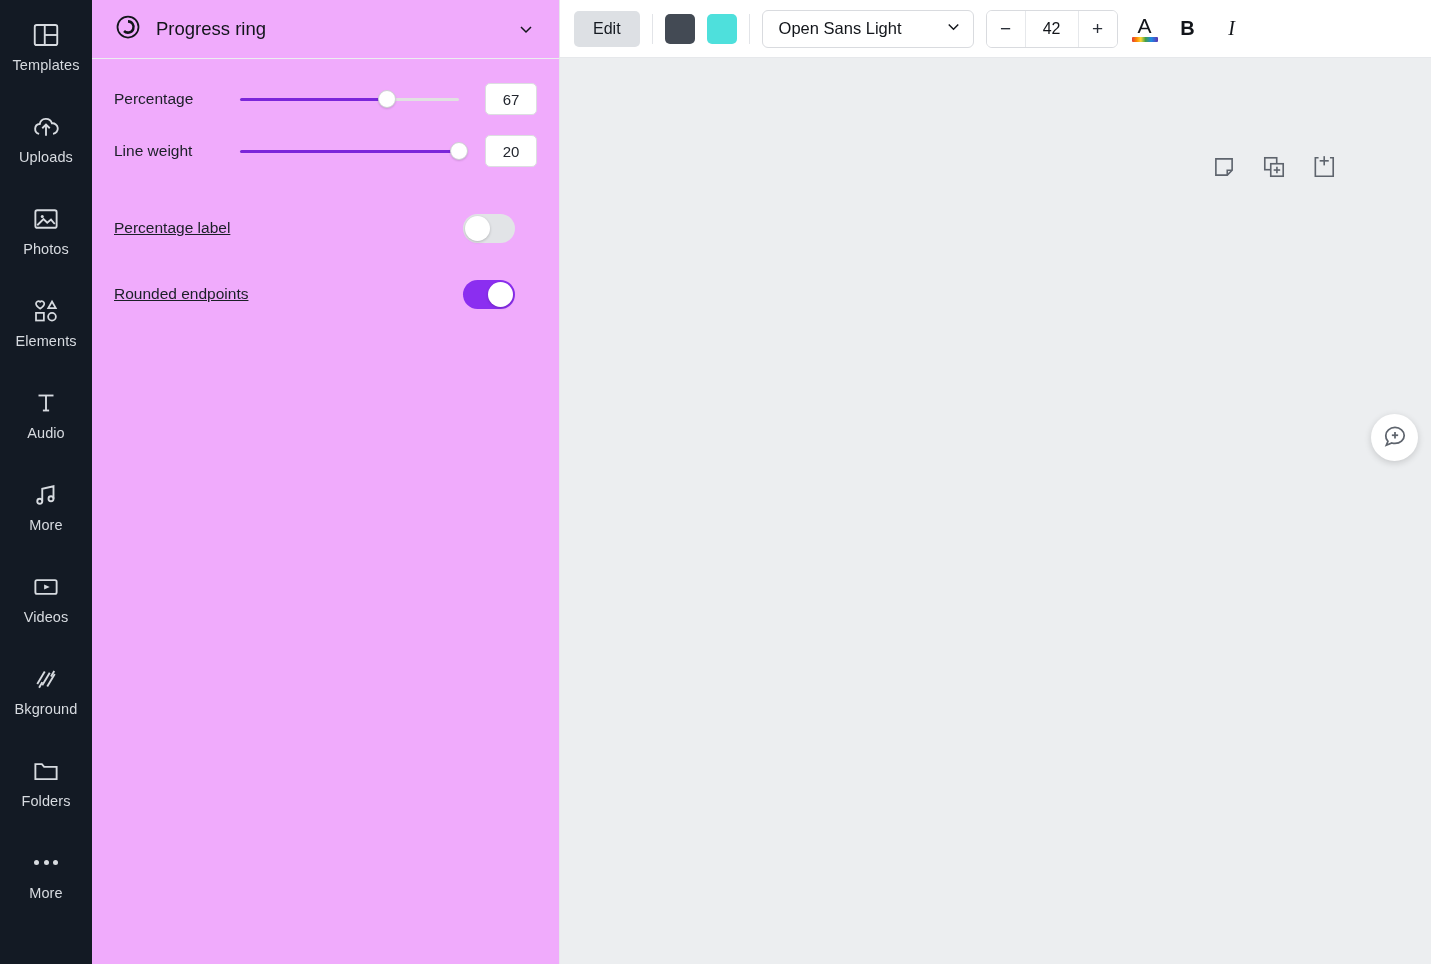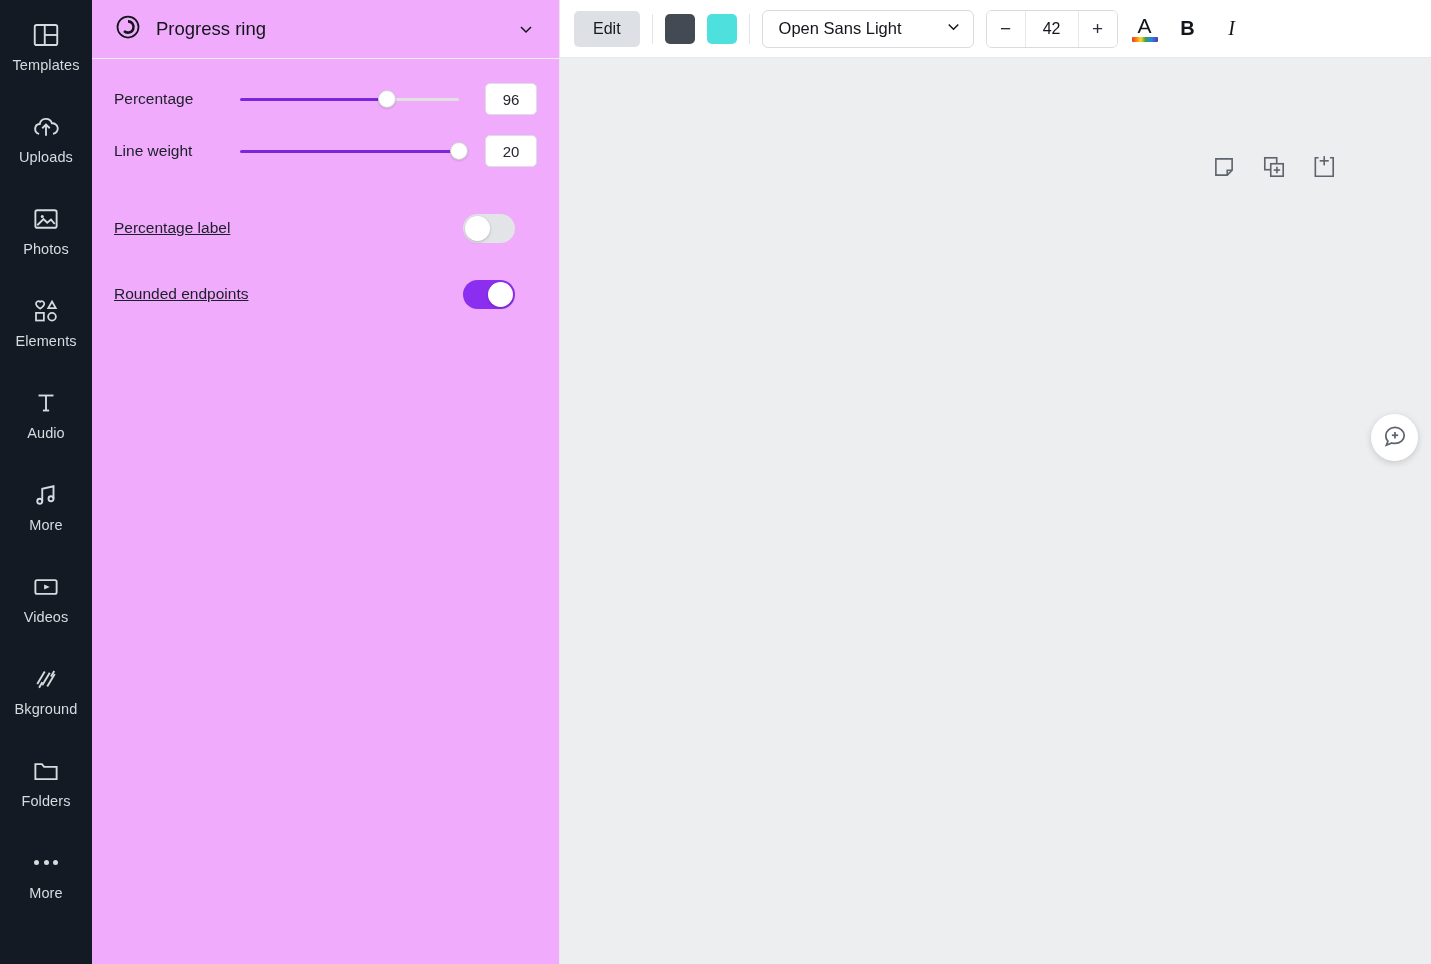--- a/index.html
+++ b/index.html
@@ -325,21 +325,21 @@
 
     <div class="rows">
 
       <div class="row">
         <span class="rlabel">Percentage</span>
         <div class="slider-wrap">
           <div class="track"></div>
           <div class="fill" id="fill0" style="width: 67%;"></div>
           <div class="thumb" id="thumb0" style="left: 67%;"></div>
         </div>
-        <div class="numbox">96</div>
+        <div class="numbox">67</div>
       </div>
 
       <div class="row">
         <span class="rlabel">Line weight</span>
         <div class="slider-wrap">
           <div class="track"></div>
           <div class="fill" id="fill1" style="width: 100%;"></div>
           <div class="thumb" id="thumb1" style="left: 100%;"></div>
         </div>
         <div class="numbox">20</div>

